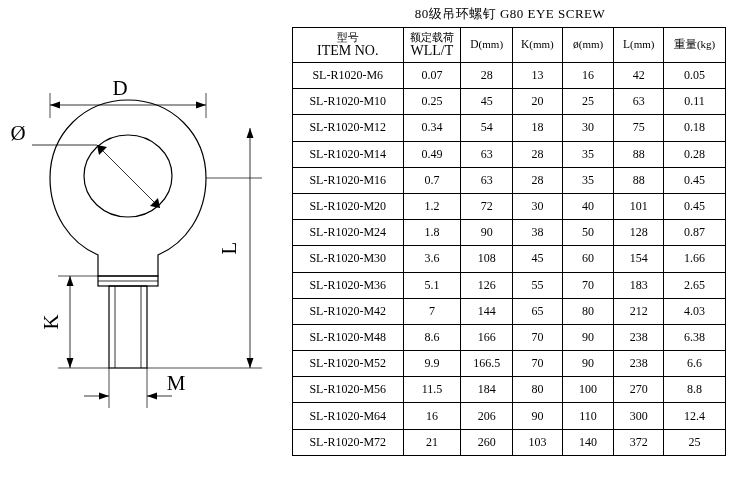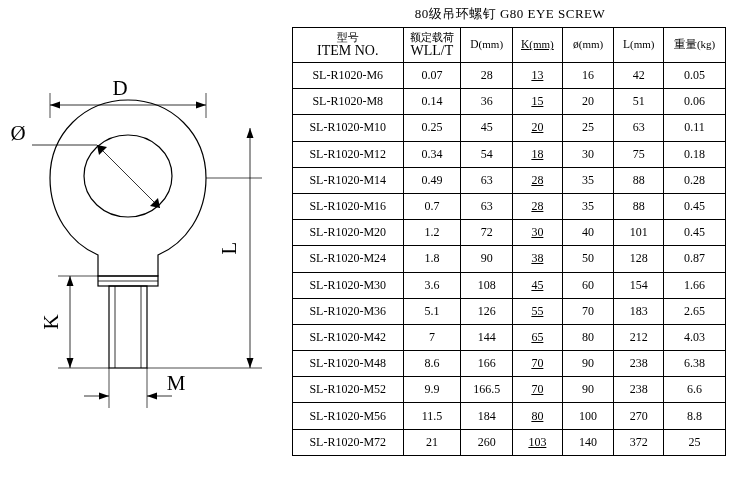--- a/index.html
+++ b/index.html
@@ -73,21 +73,21 @@
     font-weight: normal;
   }
   table.spec thead td {
     height: 34px;
     line-height: 1.15;
     font-size: 11.5px;
   }
   td.model { width: 108px; font-size: 12.5px; }
   td.wll { width: 56px; }
   td.dcol { width: 50px; }
-  td.kcol { width: 48px; text-decoration: underline; }
+  td.kcol { width: 48px; }
   td.ocol { width: 50px; }
   td.lcol { width: 48px; }
   td.wcol { width: 60px; }
   .unit {
     font-size: 11px;
     vertical-align: baseline;
   }
   .hdr-two-line span { display: block; }
   .hdr-cn { font-size: 11px; }
   .hdr-en { font-size: 14px; }
@@ -182,29 +182,20 @@
           <tr>
             <td class="model">SL-R1020-M6</td>
             <td class="wll">0.07</td>
             <td class="dcol">28</td>
             <td class="kcol">13</td>
             <td class="ocol">16</td>
             <td class="lcol">42</td>
             <td class="wcol">0.05</td>
           </tr>
           <tr>
-            <td class="model">SL-R1020-M8</td>
-            <td class="wll">0.14</td>
-            <td class="dcol">36</td>
-            <td class="kcol">15</td>
-            <td class="ocol">20</td>
-            <td class="lcol">51</td>
-            <td class="wcol">0.06</td>
-          </tr>
-          <tr>
             <td class="model">SL-R1020-M10</td>
             <td class="wll">0.25</td>
             <td class="dcol">45</td>
             <td class="kcol">20</td>
             <td class="ocol">25</td>
             <td class="lcol">63</td>
             <td class="wcol">0.11</td>
           </tr>
           <tr>
             <td class="model">SL-R1020-M12</td>
@@ -299,20 +290,29 @@
           <tr>
             <td class="model">SL-R1020-M56</td>
             <td class="wll">11.5</td>
             <td class="dcol">184</td>
             <td class="kcol">80</td>
             <td class="ocol">100</td>
             <td class="lcol">270</td>
             <td class="wcol">8.8</td>
           </tr>
           <tr>
+            <td class="model">SL-R1020-M64</td>
+            <td class="wll">16</td>
+            <td class="dcol">206</td>
+            <td class="kcol">90</td>
+            <td class="ocol">110</td>
+            <td class="lcol">300</td>
+            <td class="wcol">12.4</td>
+          </tr>
+          <tr>
             <td class="model">SL-R1020-M72</td>
             <td class="wll">21</td>
             <td class="dcol">260</td>
             <td class="kcol">103</td>
             <td class="ocol">140</td>
             <td class="lcol">372</td>
             <td class="wcol">25</td>
           </tr>
         </tbody>
     </table>

